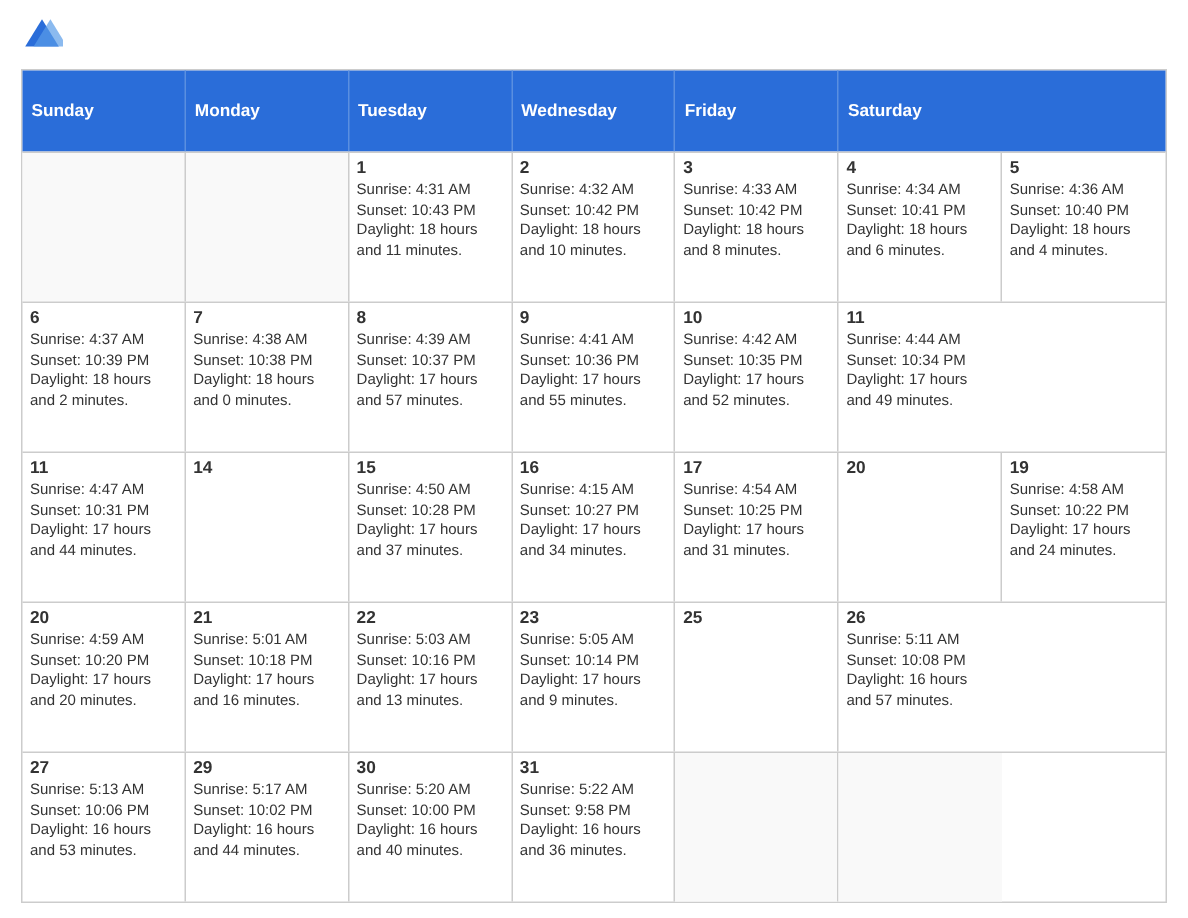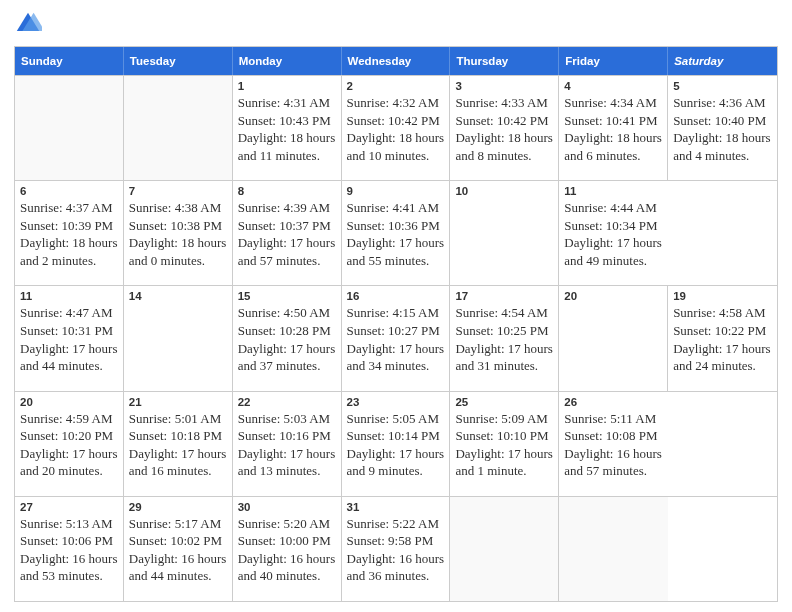--- a/index.html
+++ b/index.html
@@ -61,25 +61,25 @@
     }
     .calendar-header {
       display: grid;
       grid-template-columns: repeat(7, 1fr);
       background: #2a6dd9;
     }
     .cal-header-cell {
       color: #fff;
       font-weight: bold;
       font-size: 11.5px;
-      padding: 8px 6px;
+      padding: 21px 6px;
       text-align: left;
       border-right: 1px solid #5a8fe0;
     }
-    .cal-header-cell:last-child { border-right: none; font-style: italic; }
+    .cal-header-cell:last-child { border-right: none; }
     .calendar-body {
       flex: 1;
       display: flex;
       flex-direction: column;
     }
     .cal-row {
       display: grid;
       grid-template-columns: repeat(7, 1fr);
       flex: 1;
       border-top: 1px solid #ccc;
@@ -92,24 +92,23 @@
     }
     .cal-cell:last-child { border-right: none; }
     .cal-cell.empty { background: #f9f9f9; }
     .day-num {
       font-size: 11.5px;
       font-weight: bold;
       color: #333;
       margin-bottom: 2px;
     }
     .day-info {
-      font-size: 13px;
+      font-size: 10px;
       color: #333;
       line-height: 1.35;
-      font-family: Liberation Serif, serif;
     }
   </style>
 </head>
 <body>
 
 <div class="page">
   <div class="header">
     <div class="logo">
       <svg class="logo-icon" viewBox="0 0 40 40">
         <polygon points="20,4 36,30 4,30" fill="#2a6dd9"></polygon>
@@ -122,24 +121,23 @@
     </div>
     <div class="title-block">
       <div class="month-title"></div>
       <div class="location"></div>
     </div>
   </div>
 
   <div class="calendar">
     <div class="calendar-header">
     <div class="cal-header-cell">Sunday</div>
+        <div class="cal-header-cell">Monday</div>
         <div class="cal-header-cell">Tuesday</div>
-        <div class="cal-header-cell">Monday</div>
         <div class="cal-header-cell">Wednesday</div>
-        <div class="cal-header-cell">Thursday</div>
         <div class="cal-header-cell">Friday</div>
         <div class="cal-header-cell">Saturday</div>
       </div>
     <div class="calendar-body">
     <div class="cal-row">
           <div class="cal-cell empty"></div>
           <div class="cal-cell empty"></div>
           <div class="cal-cell">
             <div class="day-num">1</div>
             <div class="day-info">Sunrise: 4:31 AM
@@ -191,20 +189,23 @@
 Daylight: 17 hours and 57 minutes.</div>
           </div>
           <div class="cal-cell">
             <div class="day-num">9</div>
             <div class="day-info">Sunrise: 4:41 AM
 Sunset: 10:36 PM
 Daylight: 17 hours and 55 minutes.</div>
           </div>
           <div class="cal-cell">
             <div class="day-num">10</div>
+            <div class="day-info">Sunrise: 4:42 AM
+Sunset: 10:35 PM
+Daylight: 17 hours and 52 minutes.</div>
           </div>
           <div class="cal-cell">
             <div class="day-num">11</div>
             <div class="day-info">Sunrise: 4:44 AM
 Sunset: 10:34 PM
 Daylight: 17 hours and 49 minutes.</div>
           </div>
         </div>
         <div class="cal-row">
           <div class="cal-cell">
@@ -264,23 +265,20 @@
 Daylight: 17 hours and 13 minutes.</div>
           </div>
           <div class="cal-cell">
             <div class="day-num">23</div>
             <div class="day-info">Sunrise: 5:05 AM
 Sunset: 10:14 PM
 Daylight: 17 hours and 9 minutes.</div>
           </div>
           <div class="cal-cell">
             <div class="day-num">25</div>
-            <div class="day-info">Sunrise: 5:09 AM
-Sunset: 10:10 PM
-Daylight: 17 hours and 1 minute.</div>
           </div>
           <div class="cal-cell">
             <div class="day-num">26</div>
             <div class="day-info">Sunrise: 5:11 AM
 Sunset: 10:08 PM
 Daylight: 16 hours and 57 minutes.</div>
           </div>
         </div>
         <div class="cal-row">
           <div class="cal-cell">

